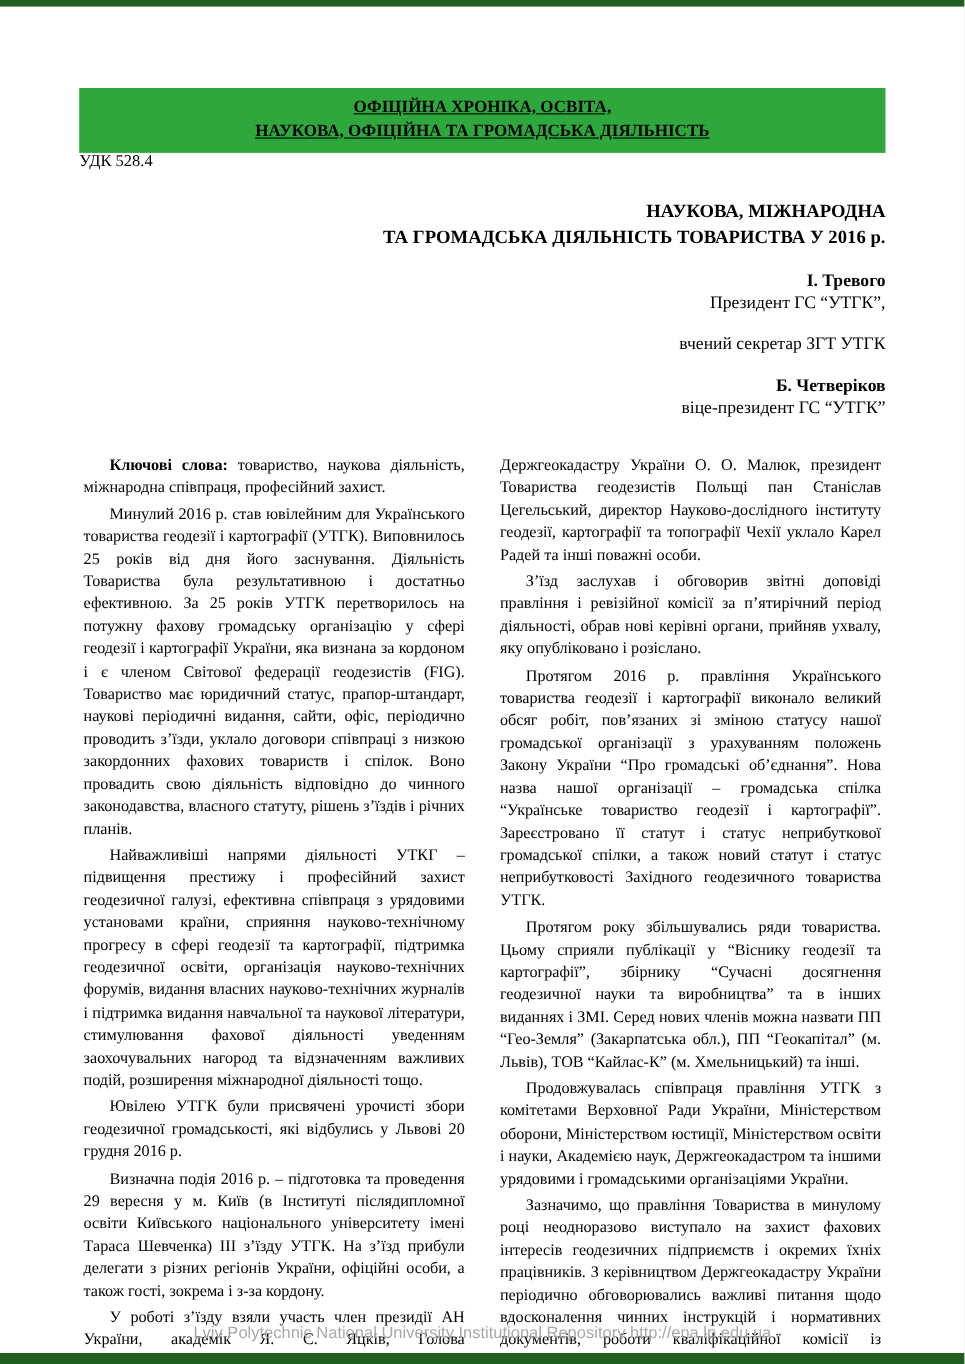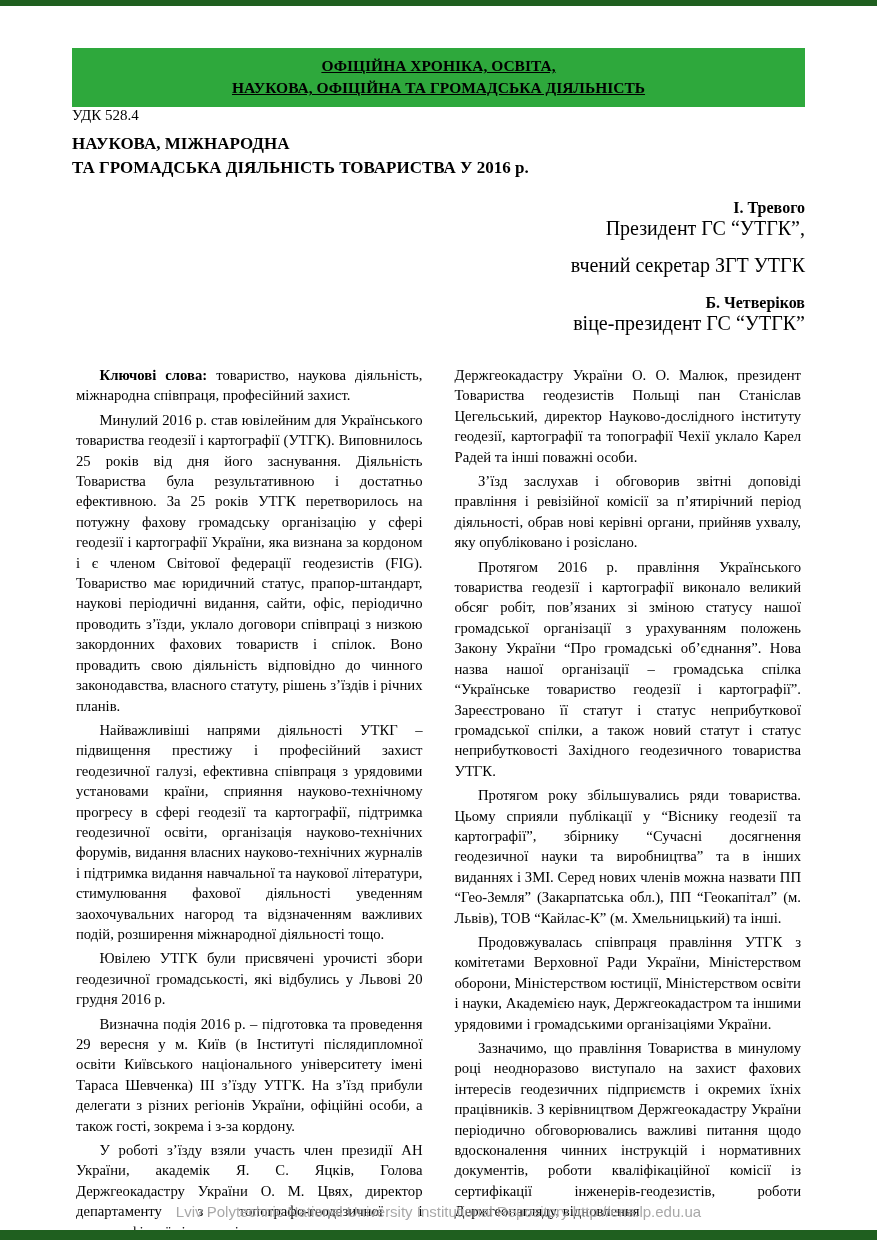--- a/index.html
+++ b/index.html
@@ -24,53 +24,53 @@
   .bar.bottom { bottom: 0; height: 10px; }
 
   .content {
     position: absolute;
     top: 0;
     left: 72px;
     width: 733px;
   }
 
   .banner {
-    margin-top: 48px;
+    margin-top: 80px;
     background: var(--banner-green, #2ea83c);
     text-align: center;
     font-weight: bold;
     font-size: 15.5px;
     line-height: 22px;
     padding: 7px 6px 8px;
   }
   .banner div { text-decoration: underline; }
 
   .udc {
     font-size: 15px;
   }
 
   .title {
-    margin-top: 8px;
-    text-align: left;
+    margin-top: 24px;
+    text-align: right;
     font-weight: bold;
     font-size: 17px;
     line-height: 24px;
   }
 
   .author-block {
     margin-top: 17px;
     text-align: right;
   }
   .author-name {
     font-weight: bold;
     font-size: 16px;
     line-height: 21px;
   }
   .author-role {
-    font-size: 20px;
+    font-size: 16px;
     line-height: 20px;
   }
 
   .columns {
     display: flex;
     gap: 24px;
     margin-top: 28px;
     text-align: justify;
     font-size: 14.7px;
     line-height: 20.4px;

